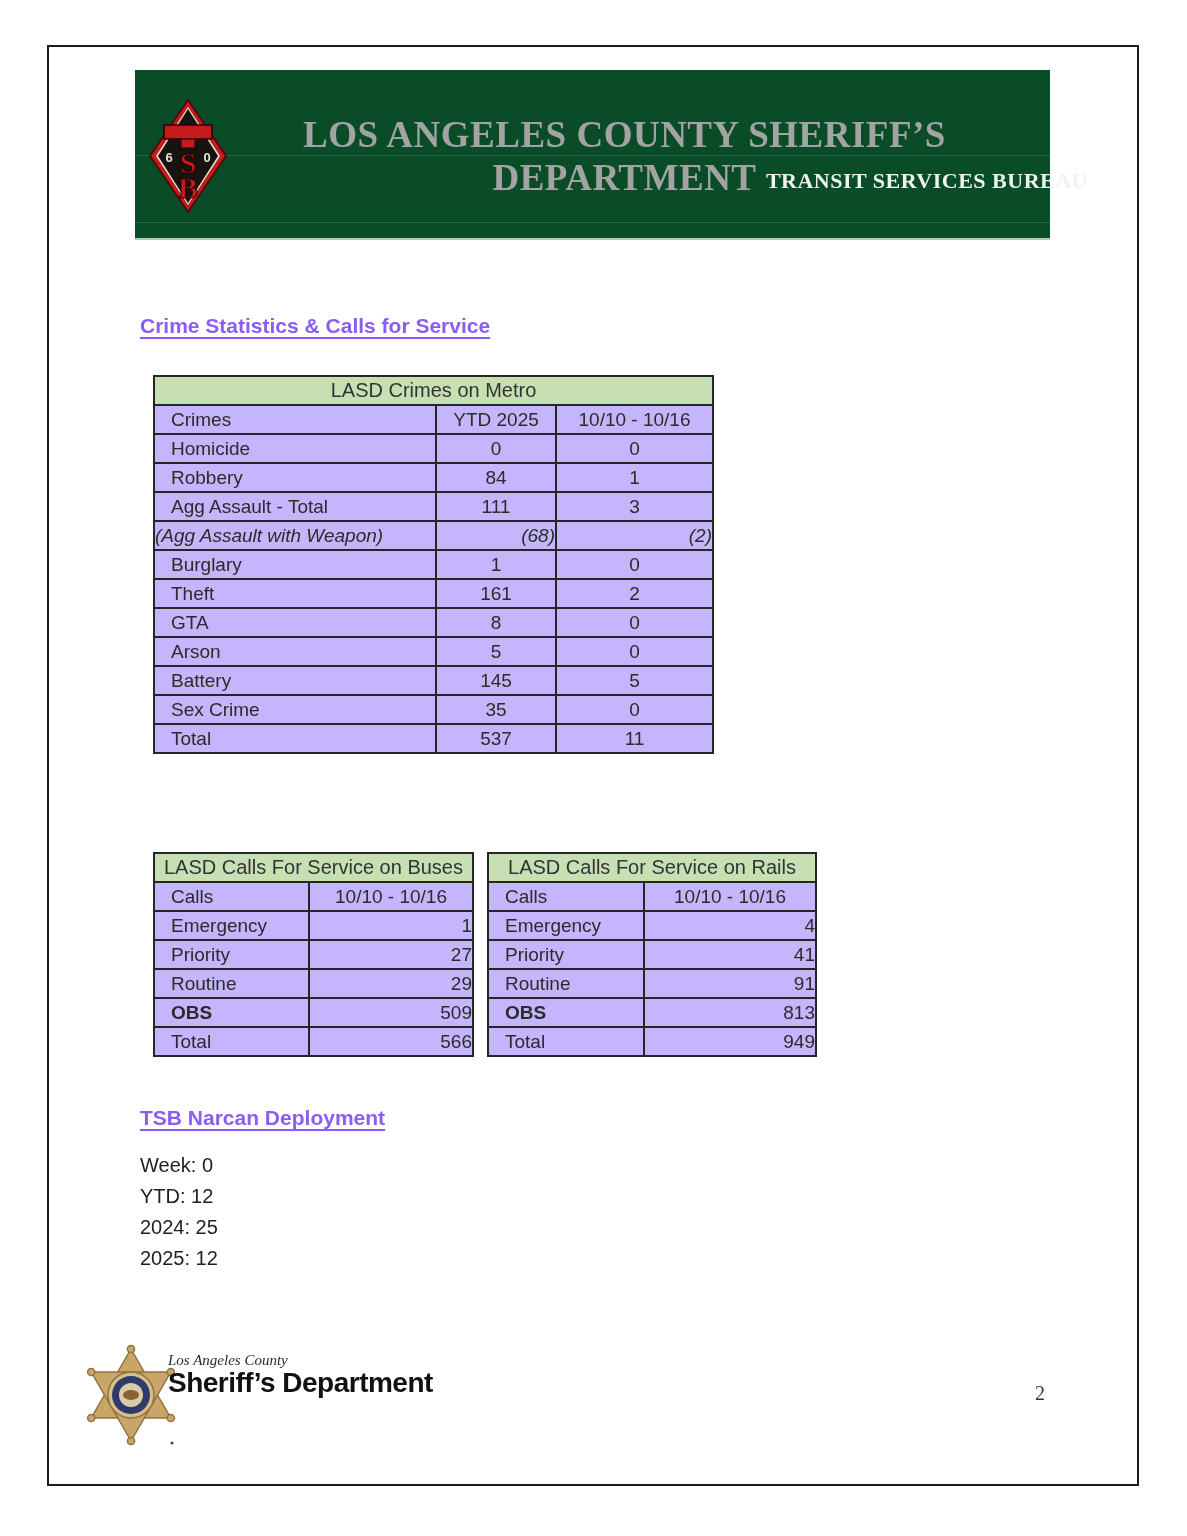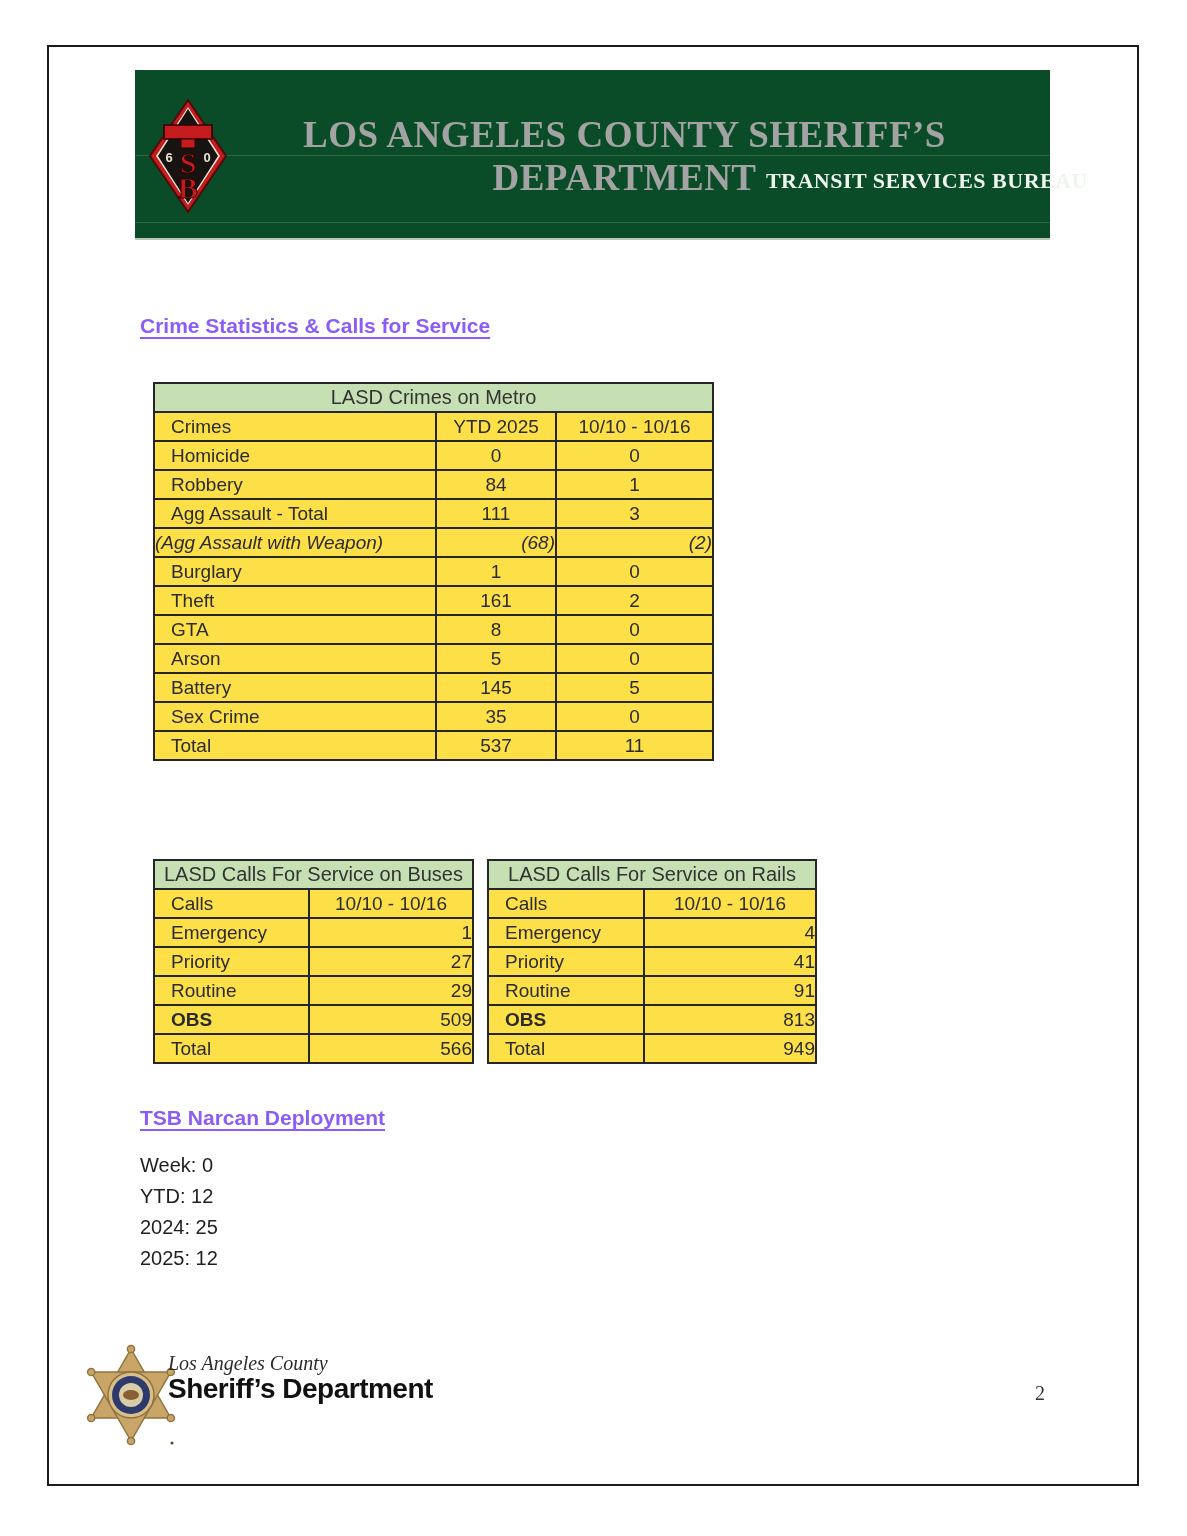--- a/index.html
+++ b/index.html
@@ -33,21 +33,21 @@
   }
   .banner-logo { position:absolute; left:12px; top:28px; }
   
   .section-heading {
     position:absolute; left:140px; font-size:21px; font-weight:bold; color:#8b5cf6;
     text-decoration:underline; text-decoration-thickness:2px; text-underline-offset:4px;
   }
   .h-crime { top:314px; }
   .h-narcan { top:1106px; }
   
-  table { border-collapse:collapse; table-layout:fixed; background:#fde047;margin-top:7px; }
+  table { border-collapse:collapse; table-layout:fixed; background:#c4b5fd; }
   td {
     border:2px solid #262626; height:29px; font-size:19px; color:#2b2b2b;
     overflow:hidden; white-space:nowrap; vertical-align:middle;
   }
   .tbl-title td {
     background:var(--table_header_green,#c6e0b4); text-align:center; font-size:20px; color:#333;
   }
   td.lbl { text-align:left; padding-left:16px; }
   td.ctr { text-align:center; }
   td.rgt { text-align:right; }
@@ -56,21 +56,21 @@
   td.bold { font-weight:bold; }
   .crimes-table { position:absolute; left:153px; top:375px; }
   .buses-table  { position:absolute; left:153px; top:852px; }
   .rails-table  { position:absolute; left:487px; top:852px; }
   
   .narcan-lines { position:absolute; left:140px; top:1150px; font-size:20px; line-height:31px; color:#1f1f1f; }
   
   .footer-logo { position:absolute; left:86px; top:1342px; }
   .footer-text { position:absolute; left:168px; top:1352px; }
   .footer-county {
-    font-family:"Liberation Serif", serif; font-style:italic; font-size:20px; color:#2b2b2b;
+    font-family:"Liberation Serif", serif; font-style:italic; font-size:15px; color:#2b2b2b;
   }
   .footer-dept {
     font-family:"Liberation Sans", sans-serif; font-weight:bold; font-size:28px;
     letter-spacing:-0.5px; color:#111; margin-top:-2px;
   }
   .page-number {
     position:absolute; left:1035px; top:1382px;
     font-family:"Liberation Serif", serif; font-size:20px; color:#333;
   }
 </style>

